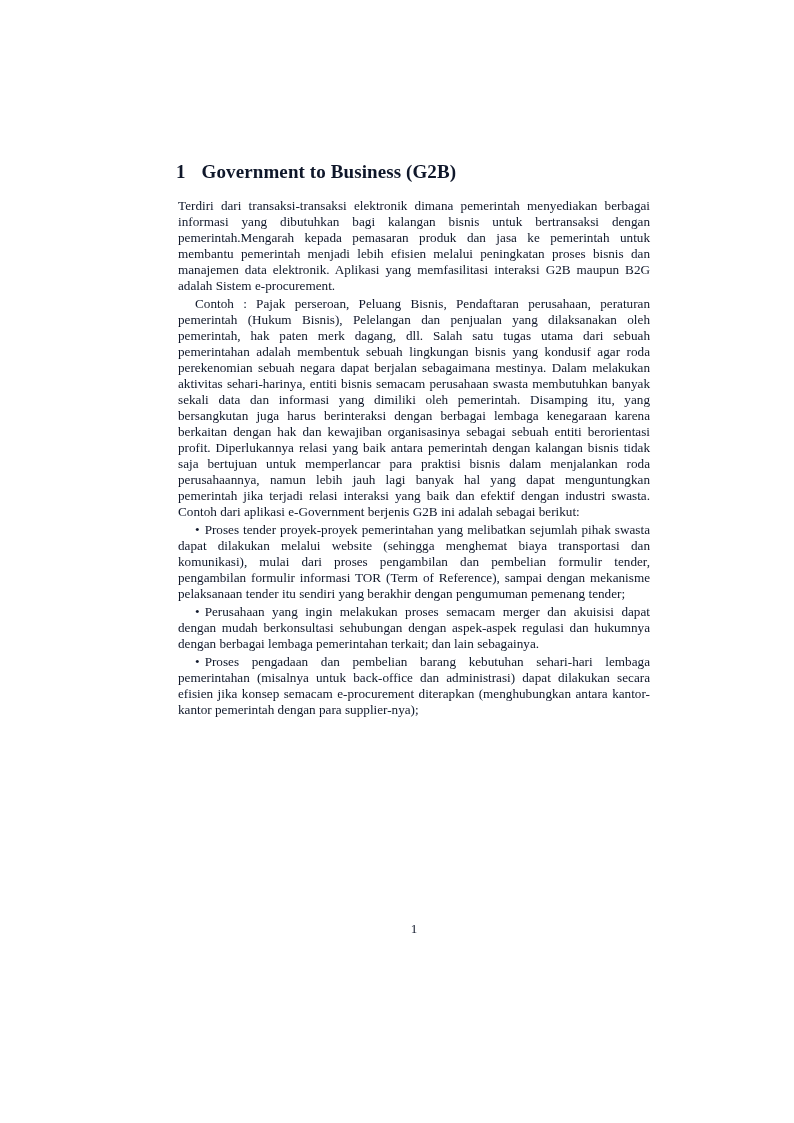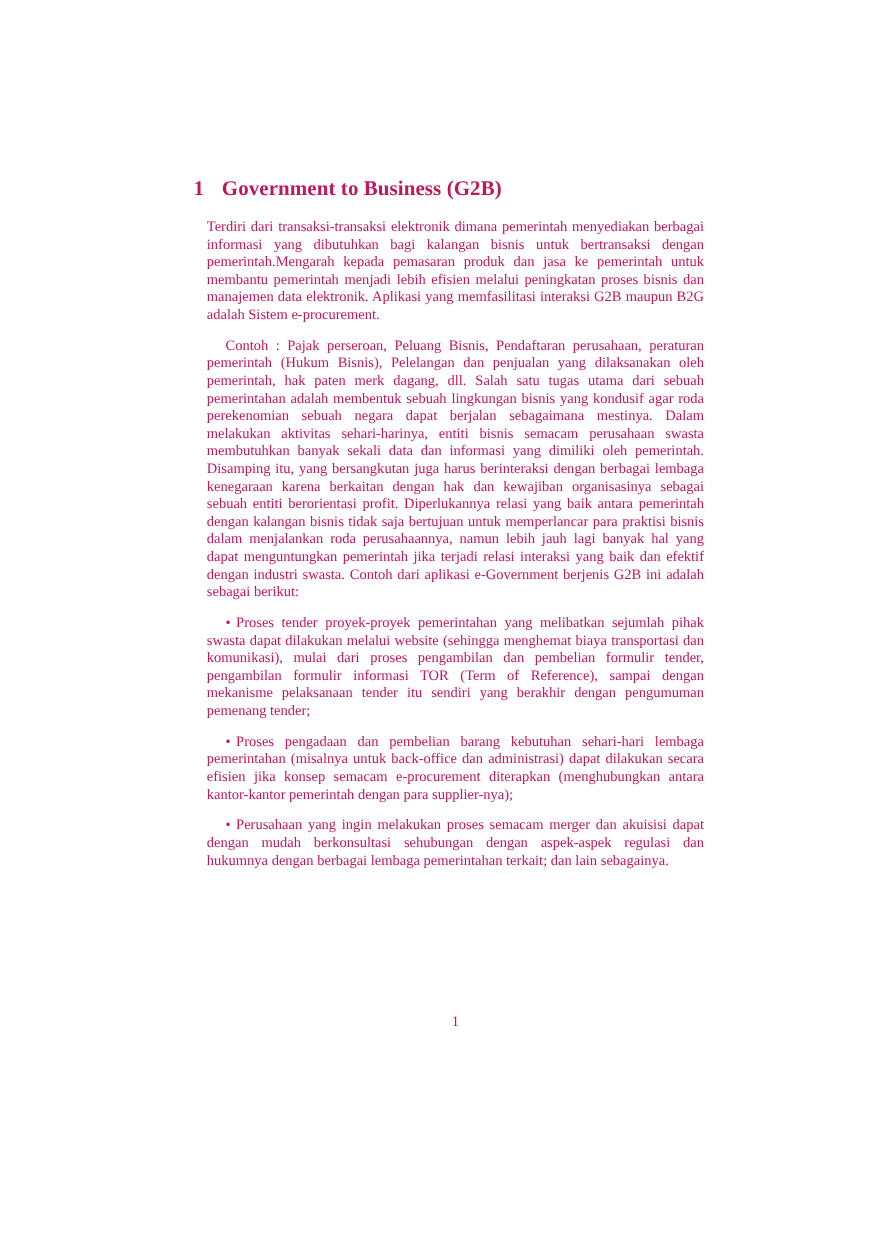--- a/index.html
+++ b/index.html
@@ -7,21 +7,21 @@
     padding: 0;
     background: #ffffff;
   }
   .page {
     position: relative;
     width: 794px;
     height: 1123px;
     background: #ffffff;
     overflow: hidden;
     font-family: "Liberation Serif", "DejaVu Serif", serif;
-    color: #be185d;
+    color: #0f172a;
   }
   .content {
     position: absolute;
     left: 176px;
     top: 162px;
     width: 476px;
   }
   .heading {
     font-size: 19px;
     font-weight: bold;
@@ -29,21 +29,21 @@
     margin: 0 0 15px 0;
     letter-spacing: 0.1px;
   }
   .heading .hnum {
     margin-right: 16px;
   }
   .para {
     font-size: 13.2px;
     line-height: 16px;
     text-align: justify;
-    margin: 12px;
+    margin: 2px;
   }
   .para.indent {
     text-indent: 17px;
   }
   .para.bullet {
     text-indent: 17px;
   }
   .bmark {
     margin-right: 5px;
   }
@@ -70,23 +70,23 @@
     <p class="para">Terdiri dari transaksi-transaksi elektronik dimana pemerintah menyediakan berbagai informasi yang dibutuhkan bagi kalangan bisnis untuk bertransaksi dengan pemerintah.Mengarah kepada pemasaran produk dan jasa ke pemerintah untuk membantu pemerintah menjadi lebih efisien melalui peningkatan proses bisnis dan manajemen data elektronik. Aplikasi yang memfasilitasi interaksi G2B maupun B2G adalah Sistem e-procurement.</p>
 
     <p class="para indent">Contoh : Pajak perseroan, Peluang Bisnis, Pendaftaran perusahaan, peraturan pemerintah (Hukum Bisnis), Pelelangan dan penjualan yang dilaksanakan oleh pemerintah, hak paten merk dagang, dll. Salah satu tugas utama dari sebuah pemerintahan adalah membentuk sebuah lingkungan bisnis yang kondusif agar roda perekenomian sebuah negara dapat berjalan sebagaimana mestinya. Dalam melakukan aktivitas sehari-harinya, entiti bisnis semacam perusahaan swasta membutuhkan banyak sekali data dan informasi yang dimiliki oleh pemerintah. Disamping itu, yang bersangkutan juga harus berinteraksi dengan berbagai lembaga kenegaraan karena berkaitan dengan hak dan kewajiban organisasinya sebagai sebuah entiti berorientasi profit. Diperlukannya relasi yang baik antara pemerintah dengan kalangan bisnis tidak saja bertujuan untuk memperlancar para praktisi bisnis dalam menjalankan roda perusahaannya, namun lebih jauh lagi banyak hal yang dapat menguntungkan pemerintah jika terjadi relasi interaksi yang baik dan efektif dengan industri swasta. Contoh dari aplikasi e-Government berjenis G2B ini adalah sebagai berikut:</p>
 
 
     <p class="para bullet">
       <span class="bmark">•</span><span>Proses tender proyek-proyek pemerintahan yang melibatkan sejumlah pihak swasta dapat dilakukan melalui website (sehingga menghemat biaya transportasi dan komunikasi), mulai dari proses pengambilan dan pembelian formulir tender, pengambilan formulir informasi TOR (Term of Reference), sampai dengan mekanisme pelaksanaan tender itu sendiri yang berakhir dengan pengumuman pemenang tender;</span>
     </p>
 
     <p class="para bullet">
-      <span class="bmark">•</span><span>Proses pengadaan dan pembelian barang kebutuhan sehari-hari lembaga pemerintahan (misalnya untuk back-office dan administrasi) dapat dilakukan secara efisien jika konsep semacam e-procurement diterapkan (menghubungkan antara kantor-kantor pemerintah dengan para supplier-nya);</span>
+      <span class="bmark">•</span><span>Perusahaan yang ingin melakukan proses semacam merger dan akuisisi dapat dengan mudah berkonsultasi sehubungan dengan aspek-aspek regulasi dan hukumnya dengan berbagai lembaga pemerintahan terkait; dan lain sebagainya.</span>
     </p>
 
     <p class="para bullet">
-      <span class="bmark">•</span><span>Perusahaan yang ingin melakukan proses semacam merger dan akuisisi dapat dengan mudah berkonsultasi sehubungan dengan aspek-aspek regulasi dan hukumnya dengan berbagai lembaga pemerintahan terkait; dan lain sebagainya.</span>
+      <span class="bmark">•</span><span>Proses pengadaan dan pembelian barang kebutuhan sehari-hari lembaga pemerintahan (misalnya untuk back-office dan administrasi) dapat dilakukan secara efisien jika konsep semacam e-procurement diterapkan (menghubungkan antara kantor-kantor pemerintah dengan para supplier-nya);</span>
     </p>
 
   </div>
 
   <div class="pagenum">1</div>
 </div>
 
 </body></html>

